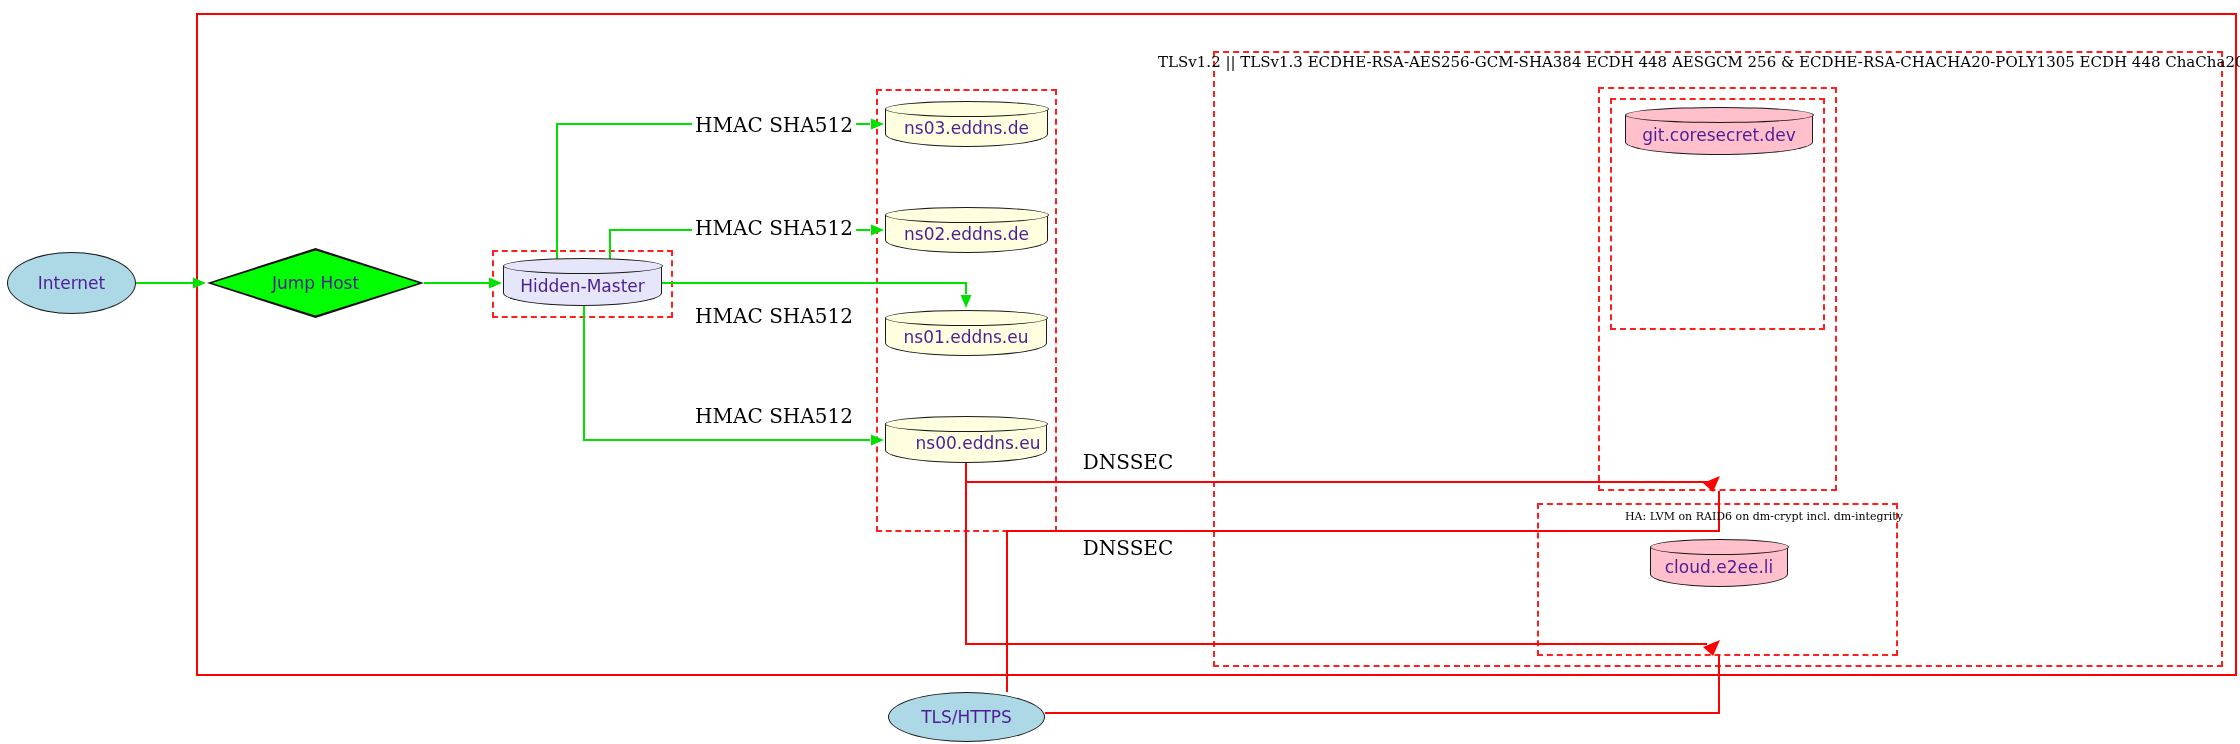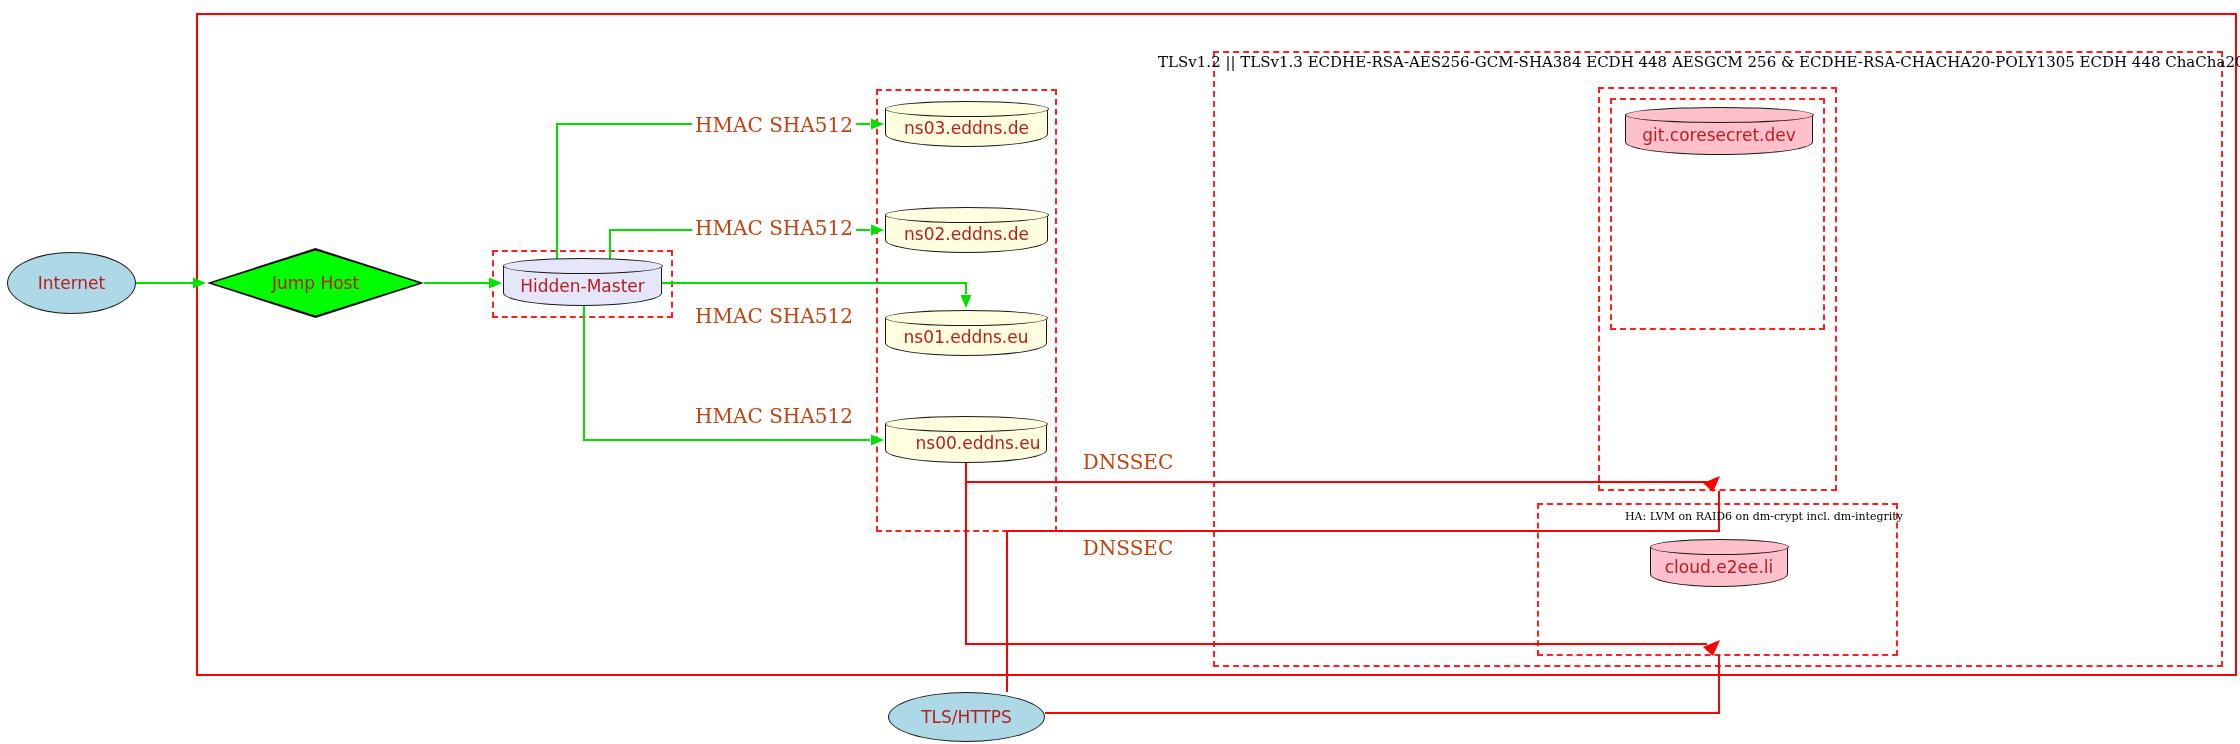--- a/index.html
+++ b/index.html
@@ -7,24 +7,24 @@
           font-family:"DejaVu Sans",sans-serif;}
   
   .box{position:absolute;box-sizing:border-box;}
   .box.solid{border:2px solid #ff0000;}
   .box.dash{border:2px dashed #ff1f1f;}
   
   .clabel{position:absolute;font-family:"DejaVu Serif","Liberation Serif",serif;color:#000;
           white-space:nowrap;transform:translate(-50%,-50%);line-height:1.15;}
   
   .elabel{position:absolute;font-family:"DejaVu Serif","Liberation Serif",serif;font-size:20px;
-          color:#c2410c;background:#ffffff;white-space:nowrap;transform:translate(-50%,-50%);
+          color:#000000;background:#ffffff;white-space:nowrap;transform:translate(-50%,-50%);
           line-height:1;padding:1px 3px;}
   
-  .nlabel{font-family:"DejaVu Sans",sans-serif;font-size:17px;color:#b91c1c;white-space:nowrap;
+  .nlabel{font-family:"DejaVu Sans",sans-serif;font-size:17px;color:#4c1d95;white-space:nowrap;
           position:relative;z-index:2;}
   .ell{position:absolute;border:1.6px solid #1a1a1a;border-radius:50%;display:flex;
        align-items:center;justify-content:center;box-sizing:border-box;}
   .cyl{position:absolute;border:1.5px solid #1a1a1a;border-top:none;box-sizing:border-box;
        border-radius:0 0 50% 50% / 0 0 13px 13px;display:flex;align-items:center;
        justify-content:center;}
   .cyl::before{content:"";position:absolute;left:-1.5px;right:-1.5px;top:-8px;height:16px;
        background:inherit;border:1.5px solid #1a1a1a;border-radius:50%;box-sizing:border-box;
        z-index:1;}
   .diamond{position:absolute;display:flex;align-items:center;justify-content:center;}

